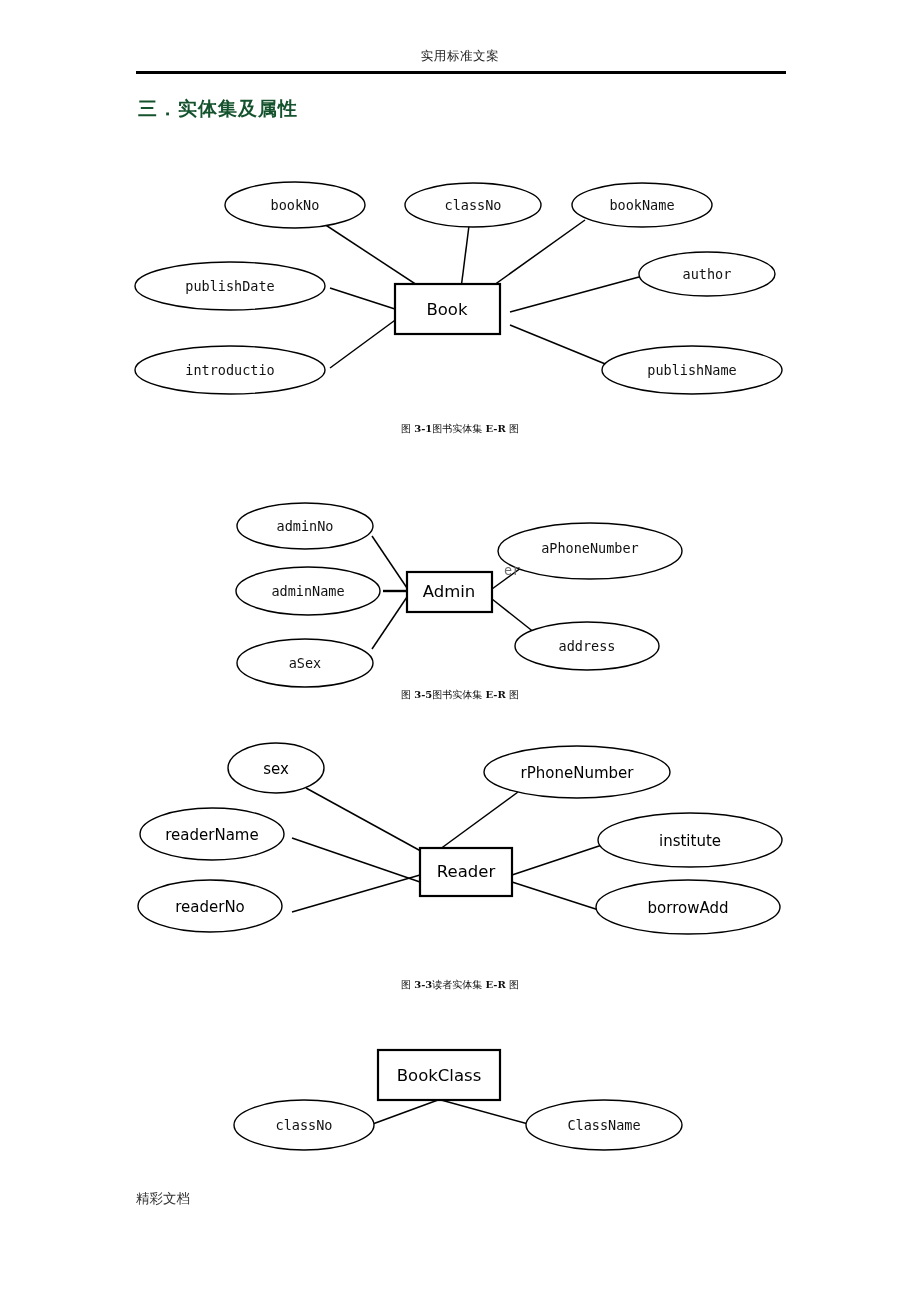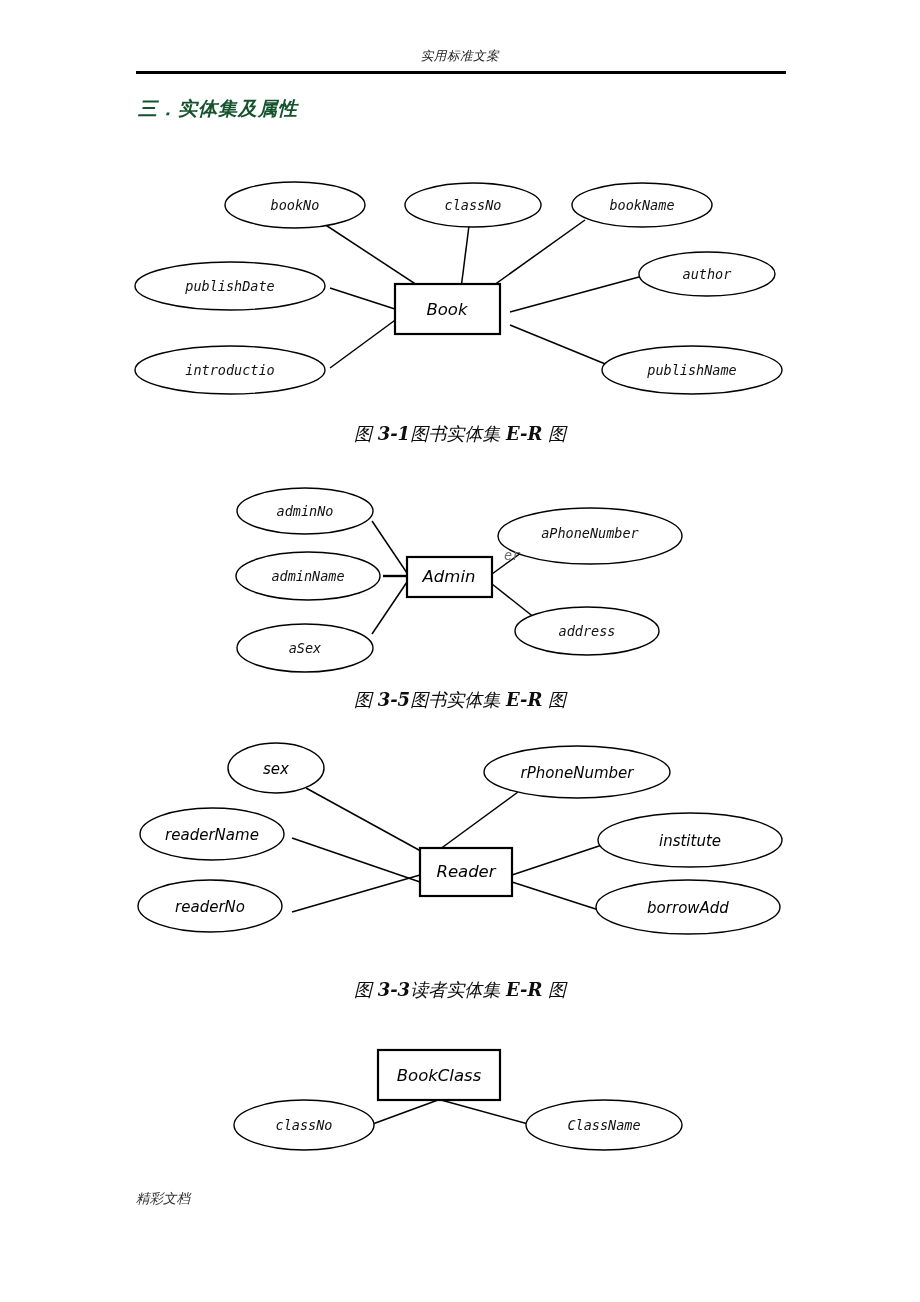--- a/index.html
+++ b/index.html
@@ -14,21 +14,20 @@
     font-family: "Liberation Serif", serif;
     color: #000000;
     overflow: hidden;
   }
 
   .page {
     position: absolute;
     inset: 0;
     width: 812px;
     height: 1302px;
-    font-style: italic;
   }
 
   
   .header-band {
     position: absolute;
     left: 0;
     top: 46px;
     width: 920px;
     text-align: center;
   }
@@ -60,21 +59,21 @@
     white-space: nowrap;
   }
 
   
   .caption {
     position: absolute;
     width: 920px;
     left: 0;
     text-align: center;
     font-family: "DejaVu Serif", "Liberation Serif", serif;
-    font-size: 18px;
+    font-size: 10px;
     color: #0d0d0d;
     white-space: nowrap;
   }
   .caption .bold { font-weight: bold; }
 
   
   .footer-text {
     position: absolute;
     left: 136px;
     top: 1190px;
@@ -185,21 +184,21 @@
 
       <rect class="node-rect" x="265" y="114" width="105" height="50"></rect>
       <text class="lbl-entity" x="317" y="140">Book</text>
     </svg>
   </div>
 
   <div class="caption" style="top:422px;">
     <span>图 </span><span class="bold">3-1</span><span>图书实体集 </span><span class="bold">E-R</span><span> 图</span>
   </div>
 
-  <div class="diagram" style="left:220px; top:476px;">
+  <div class="diagram" style="left:220px; top:491px;">
     <svg width="500" height="190" viewBox="0 0 500 190">
 
       <line class="edge" x1="152" y1="45" x2="187" y2="97"></line>
       <line class="edge-thick" x1="163" y1="100" x2="187" y2="100"></line>
       <line class="edge" x1="152" y1="158" x2="187" y2="106"></line>
       <line class="edge" x1="272" y1="98" x2="305" y2="74"></line>
       <line class="edge" x1="272" y1="108" x2="320" y2="146"></line>
 
       <ellipse class="node-ellipse" cx="85" cy="35" rx="68" ry="23"></ellipse>
       <text class="lbl-mono" x="85" y="36">adminNo</text>

